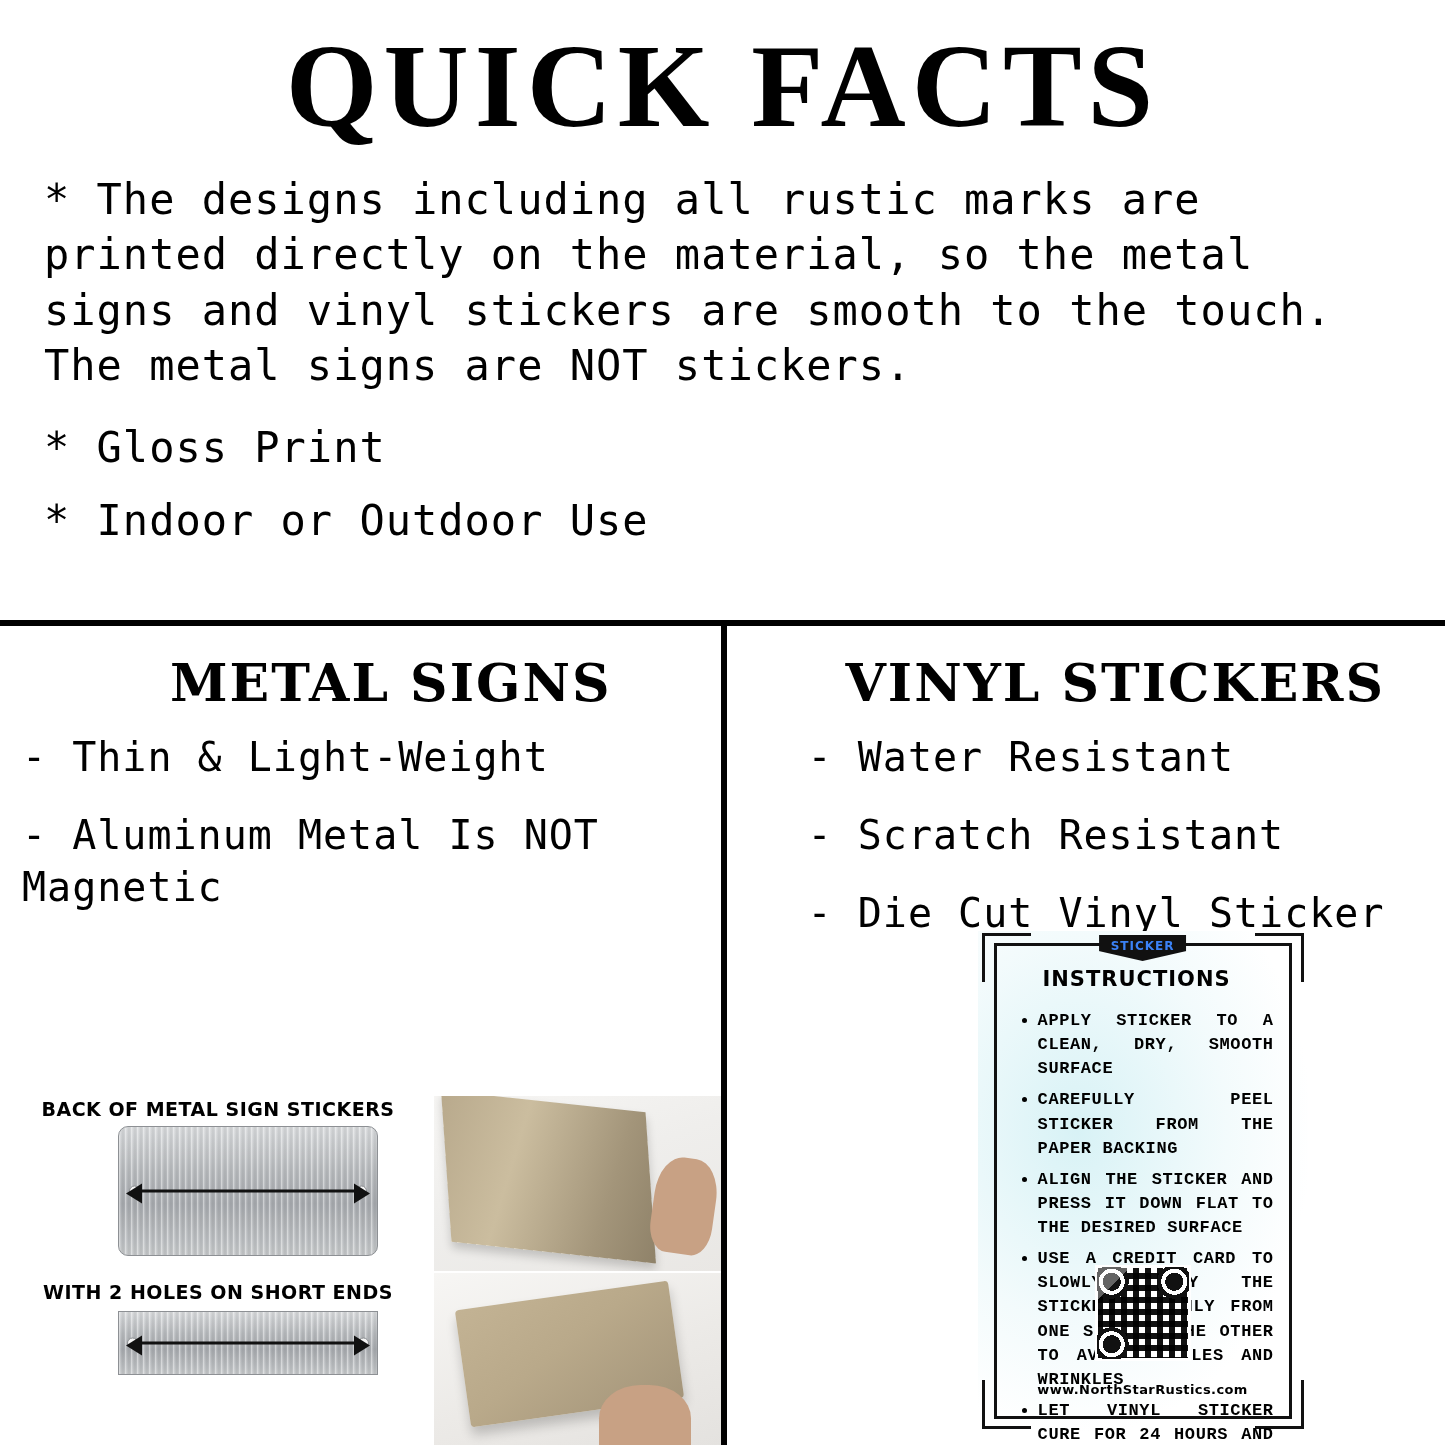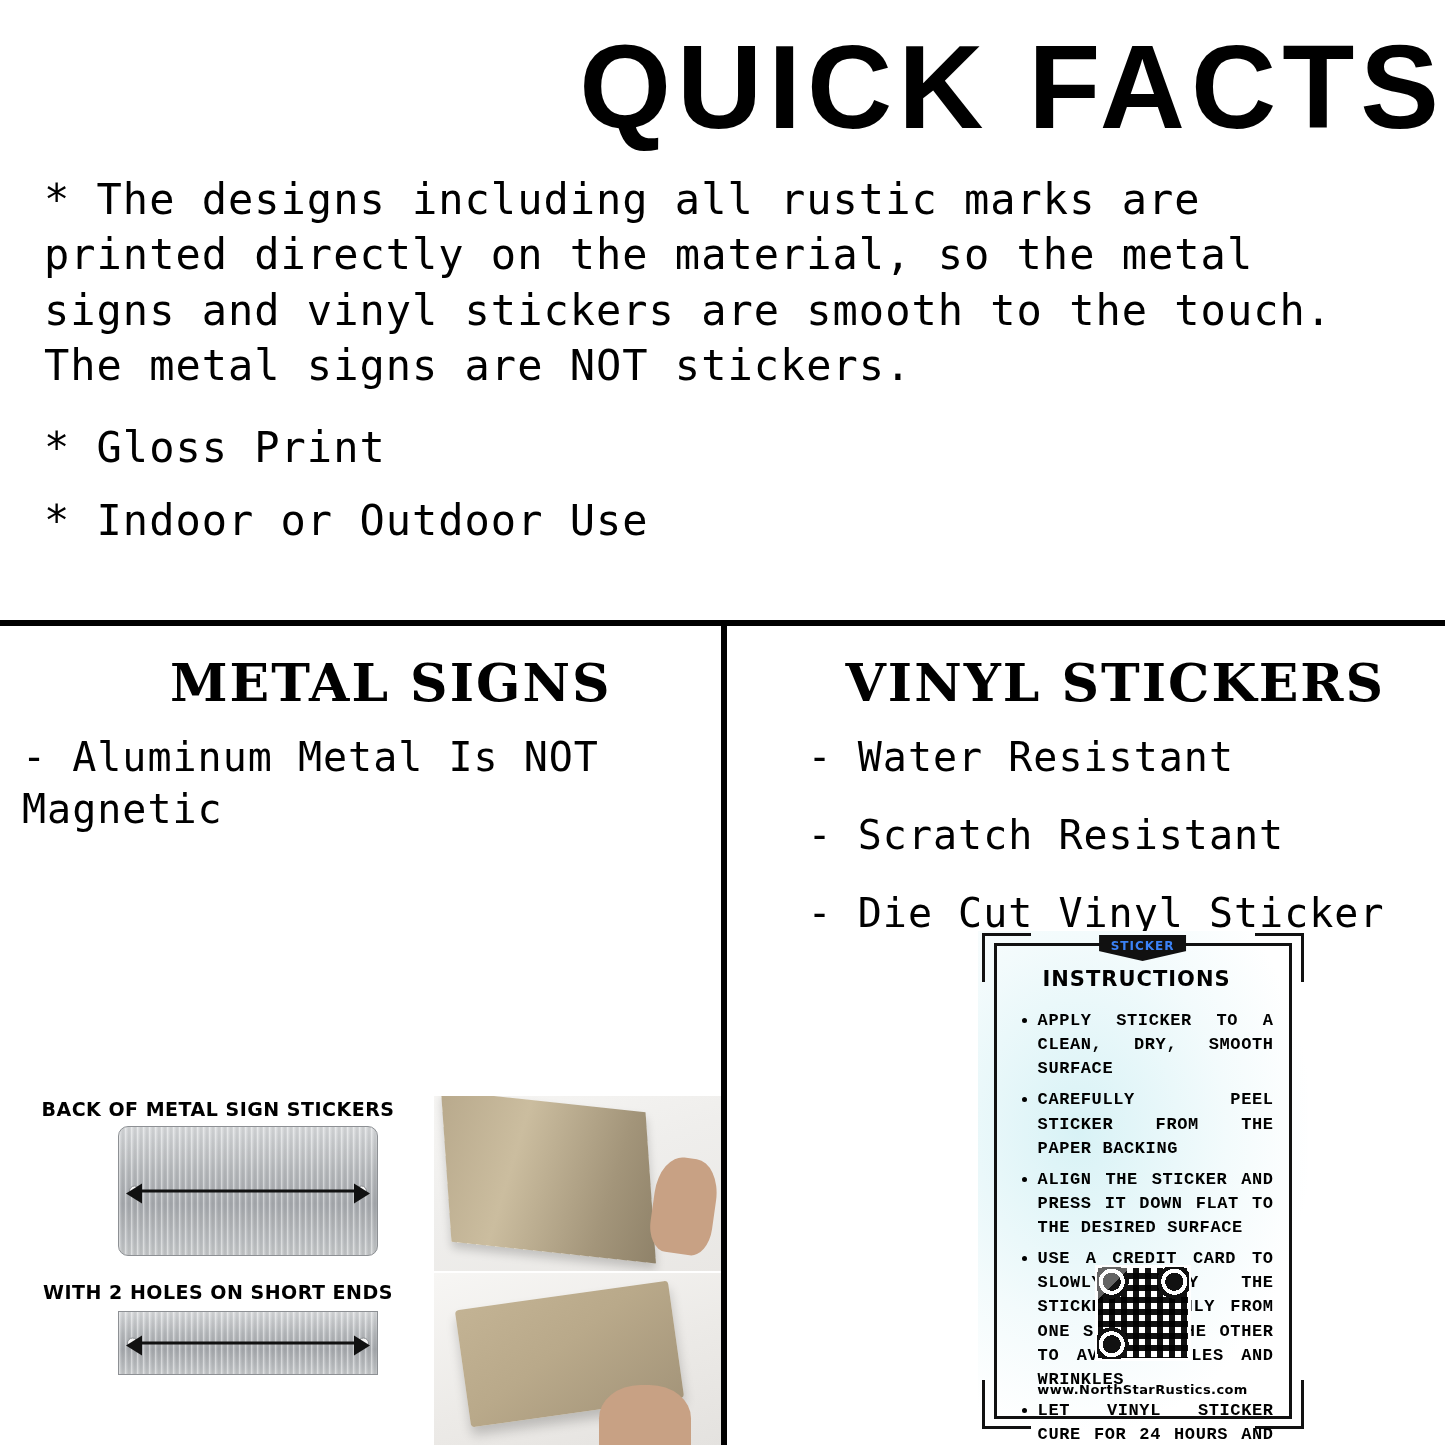--- a/index.html
+++ b/index.html
@@ -18,22 +18,22 @@
 
   .page {
     width: 1445px;
     height: 1445px;
     position: relative;
     box-sizing: border-box;
   }
 
   
   .title {
-    text-align: right;
-    font-family: Liberation Sans, sans-serif;
+    text-align: center;
+    font-family: Liberation Serif, serif;
     font-weight: bold;
     font-size: 118px;
     letter-spacing: 6px;
     line-height: 1.0;
     padding-top: 28px;
     margin: 0;
   }
 
   
   .facts {
@@ -316,20 +316,21 @@
     <p class="fact small">* Indoor or Outdoor Use</p>
   </div>
 
   <div class="hline hline-top"></div>
   <div class="vline"></div>
 
   <div class="columns">
 
     <div class="col left">
       <div class="col-title">METAL SIGNS</div>
+      <p class="bullet">- Thin &amp; Light-Weight</p>
       <p class="bullet">- Aluminum Metal Is NOT Magnetic</p>
 
       <div class="metal-media">
 
         <div class="caption" style="position:absolute; left:28px; top:2px; width:380px;">BACK OF METAL SIGN STICKERS</div>
 
         <div class="plate-wrap" style="left:118px; top:30px;">
           <div class="plate r" style="width:258px; height:128px;">
             <div class="hole" style="left:10px;"></div>
             <div class="hole" style="right:10px;"></div>

